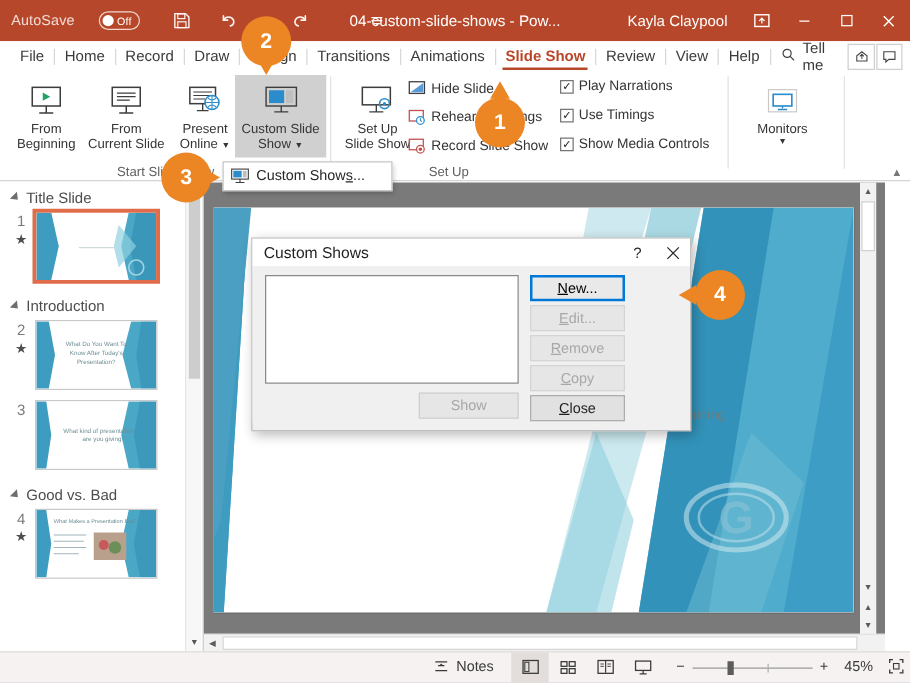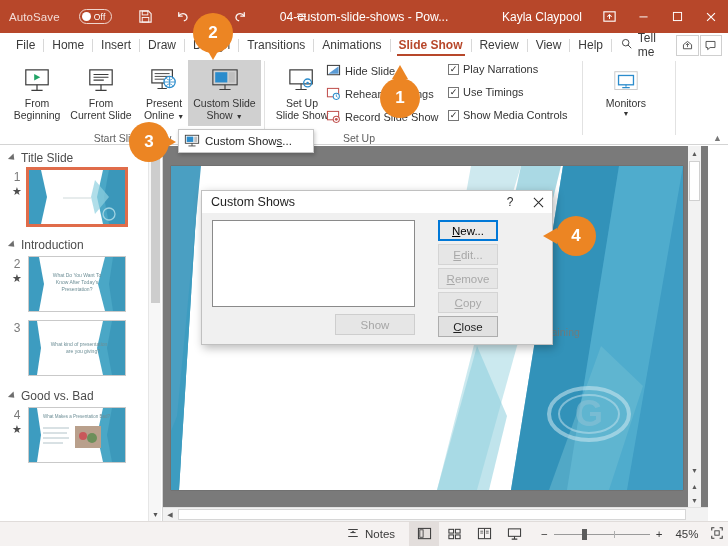--- a/index.html
+++ b/index.html
@@ -241,21 +241,21 @@
   .listbox {
     position: absolute; left: 10px; top: 7px; width: 203px; height: 87px;
     background: #fff; border: 1px solid #8a8a8a;
   }
   .showbtn {
     position: absolute; left: 133px; top: 101px; width: 80px; height: 21px;
     background: #e6e6e6; border: 1px solid #cecece; color: #a6a6a6;
     display: flex; align-items: center; justify-content: center; font-size: 11.5px;
   }
   .dbtn {
-    position: absolute; left: 236px; width: 60px; height: 21px;
+    position: absolute; left: 222px; width: 76px; height: 21px;
     display: flex; align-items: center; justify-content: center; font-size: 11.5px;
   }
   .dbtn.enabled { background: #e1e1e1; border: 1px solid #adadad; color: #1f1f1f; }
   .dbtn.focus { border: 2px solid #0078d7; background: #e9e9e9; }
   .dbtn.disabled { background: #e6e6e6; border: 1px solid #d4d4d4; color: #a8a8a8; }
   .dbtn u { text-decoration: underline; }
 </style>
 </head>
 <body>
 
@@ -322,21 +322,21 @@
           </svg>
       </span>
     </div>
   </div>
 
   <div class="tabstrip">
     <span class="tab">File</span>
     <span class="tabsep"></span>
     <span class="tab">Home</span>
     <span class="tabsep"></span>
-    <span class="tab">Insert</span>
+    <span class="tab">Record</span>
     <span class="tabsep"></span>
     <span class="tab">Draw</span>
     <span class="tabsep"></span>
     <span class="tab">Design</span>
     <span class="tabsep"></span>
     <span class="tab">Transitions</span>
     <span class="tabsep"></span>
     <span class="tab">Animations</span>
     <span class="tabsep"></span>
     <span class="tab active">Slide Show</span>

